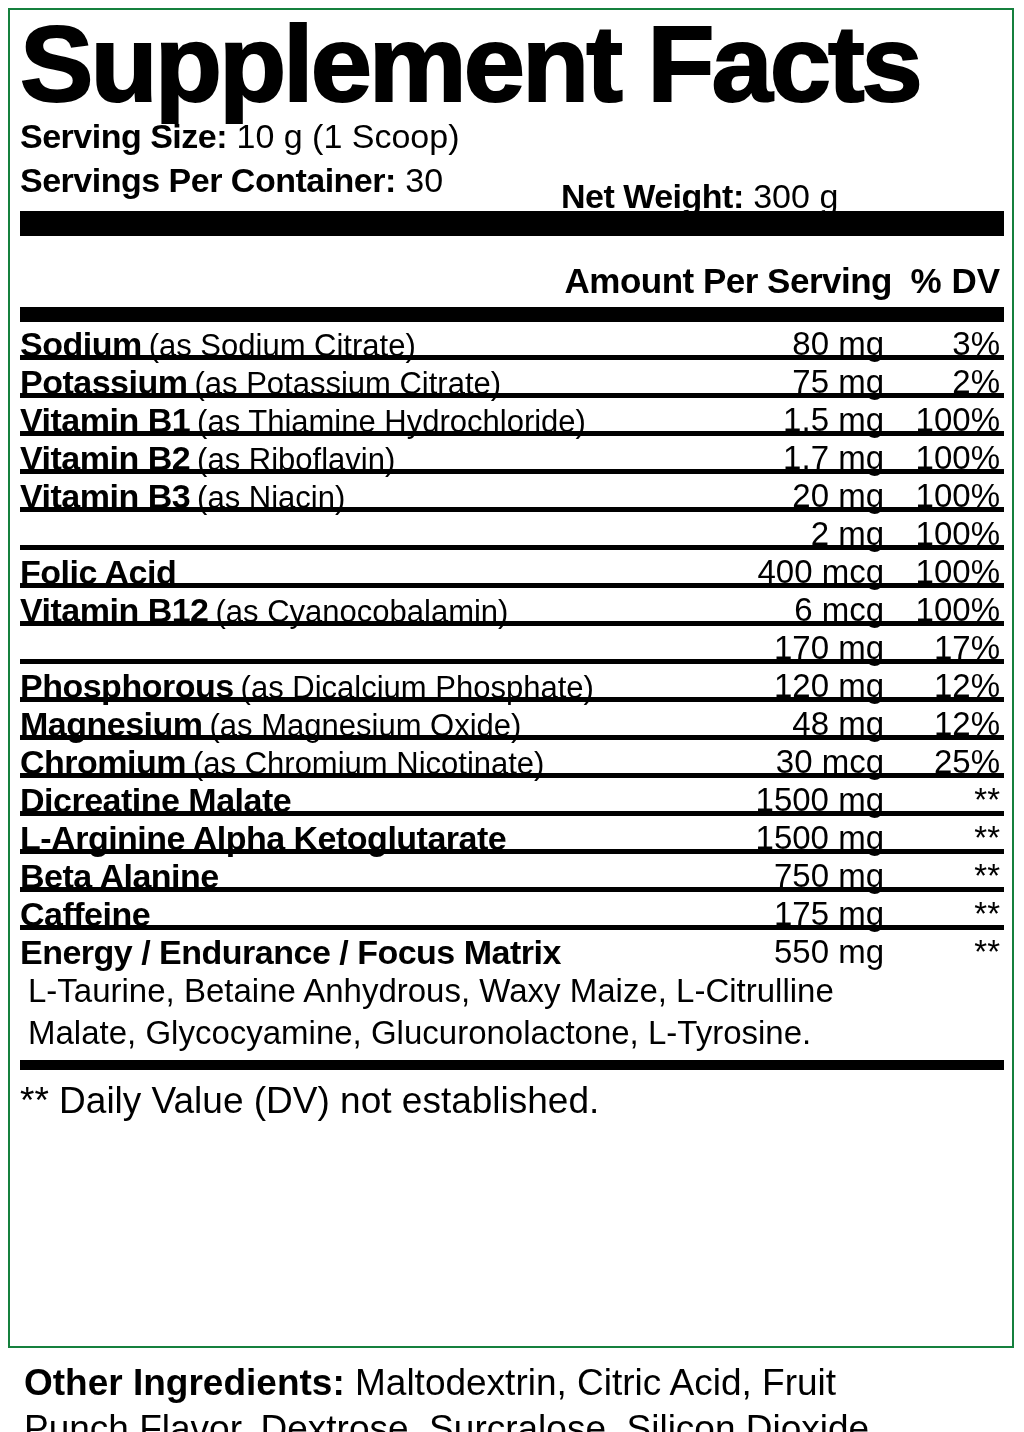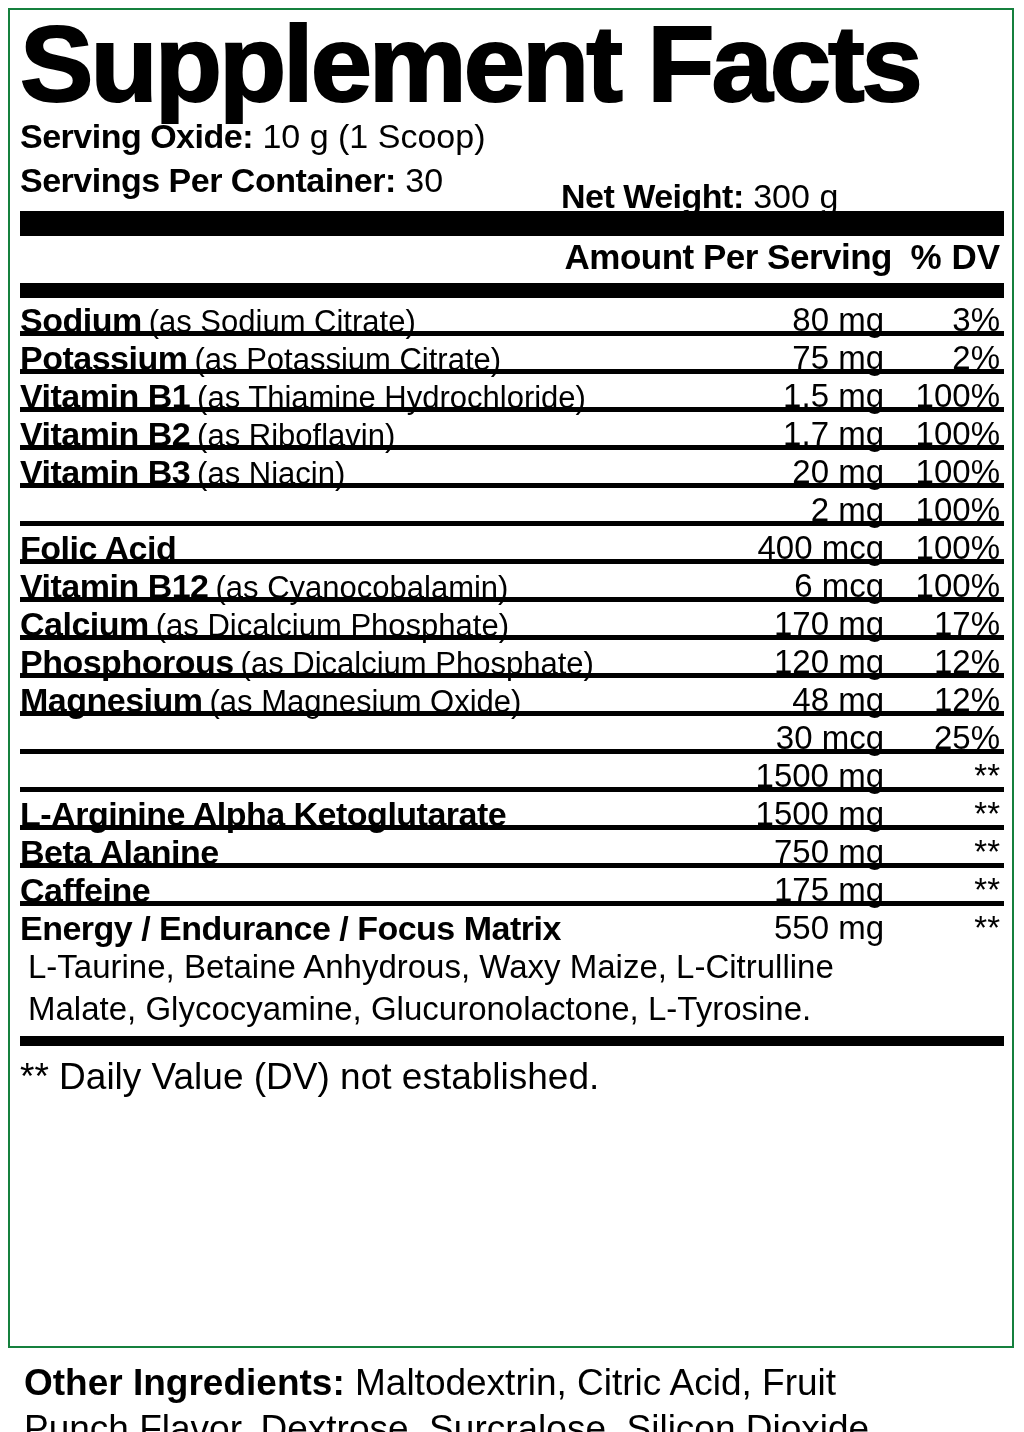--- a/index.html
+++ b/index.html
@@ -41,21 +41,21 @@
   .serving-line b { letter-spacing: -0.5px; }
   .line2 { position: relative; }
   .net-weight { position: absolute; left: 541px; top: 16px; }
   .bar-thick {
     height: 25px;
     background: #000;
     margin-top: 9px;
   }
   .header-row {
     position: relative;
-    height: 47px;
+    height: 71px;
     font-weight: bold;
     font-size: 35px;
   }
   .header-amount { position: absolute; right: 112px; bottom: 6px; letter-spacing: -0.5px; }
   .header-dv { position: absolute; right: 4px; bottom: 6px; }
   .bar-mid {
     height: 15px;
     background: #000;
   }
   .row {
@@ -96,21 +96,21 @@
     line-height: 46px;
   }
 </style>
 </head>
 <body>
 
 <div class="label-box">
   <div class="title">Supplement Facts</div>
 
   <div class="serving-line">
-    <b>Serving Oxide:</b>
+    <b>Serving Size:</b>
     <span>10 g (1 Scoop)</span>
   </div>
 
   <div class="serving-line line2">
     <b>Servings Per Container:</b>
     <span>30</span>
     <span class="net-weight">
       <b>Net Weight:</b>
       <span>300 g</span>
     </span>
@@ -168,43 +168,44 @@
   </div>
 
   <div class="row">
     <span class="row-name"><b>Vitamin B12</b><span class="row-detail">(as Cyanocobalamin)</span></span>
     <span class="row-amount">6 mcg</span>
     <span class="row-dv">100%</span>
   </div>
 
 
   <div class="row">
-    <span class="row-name"><b>Calcium</b><span class="row-detail">(as Dicalcium Phosphate)</span></span>
     <span class="row-amount">170 mg</span>
     <span class="row-dv">17%</span>
   </div>
 
   <div class="row">
     <span class="row-name"><b>Phosphorous</b><span class="row-detail">(as Dicalcium Phosphate)</span></span>
     <span class="row-amount">120 mg</span>
     <span class="row-dv">12%</span>
   </div>
 
   <div class="row">
     <span class="row-name"><b>Magnesium</b><span class="row-detail">(as Magnesium Oxide)</span></span>
     <span class="row-amount">48 mg</span>
     <span class="row-dv">12%</span>
   </div>
 
   <div class="row">
+    <span class="row-name"><b>Chromium</b><span class="row-detail">(as Chromium Nicotinate)</span></span>
     <span class="row-amount">30 mcg</span>
     <span class="row-dv">25%</span>
   </div>
 
   <div class="row">
+    <span class="row-name"><b>Dicreatine Malate</b><span class="row-detail"></span></span>
     <span class="row-amount">1500 mg</span>
     <span class="row-dv">**</span>
   </div>
 
   <div class="row">
     <span class="row-name"><b>L-Arginine Alpha Ketoglutarate</b><span class="row-detail"></span></span>
     <span class="row-amount">1500 mg</span>
     <span class="row-dv">**</span>
   </div>
 

